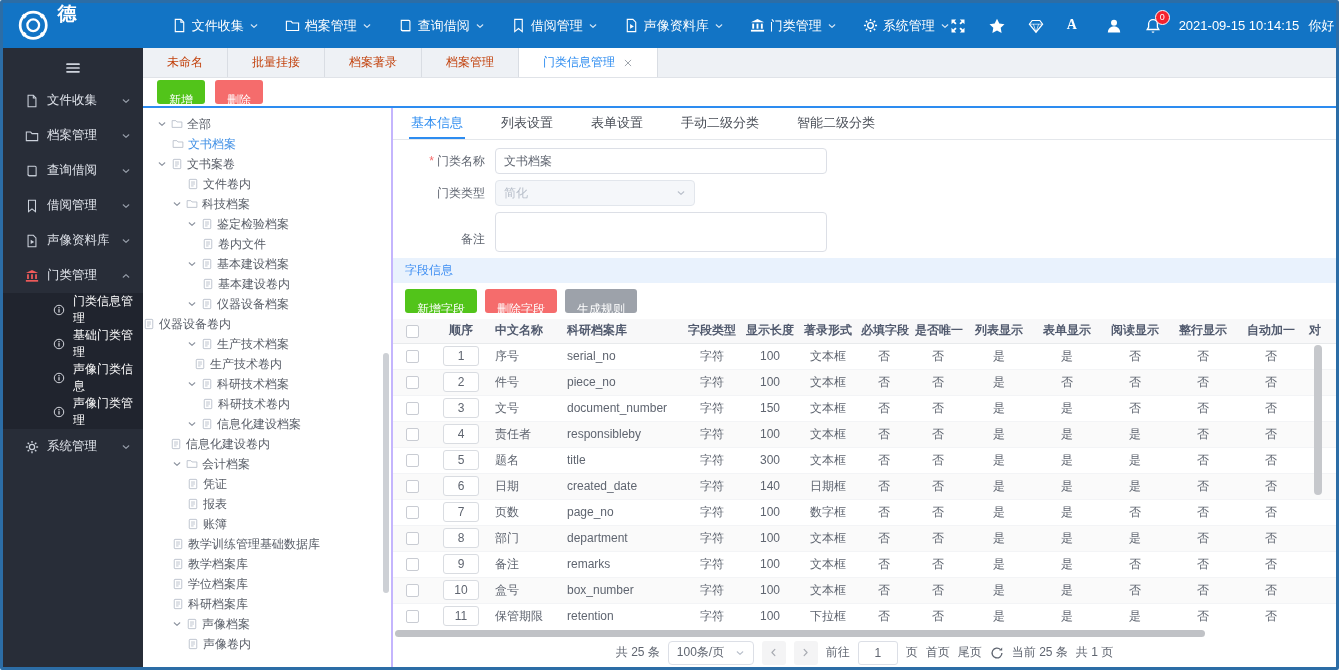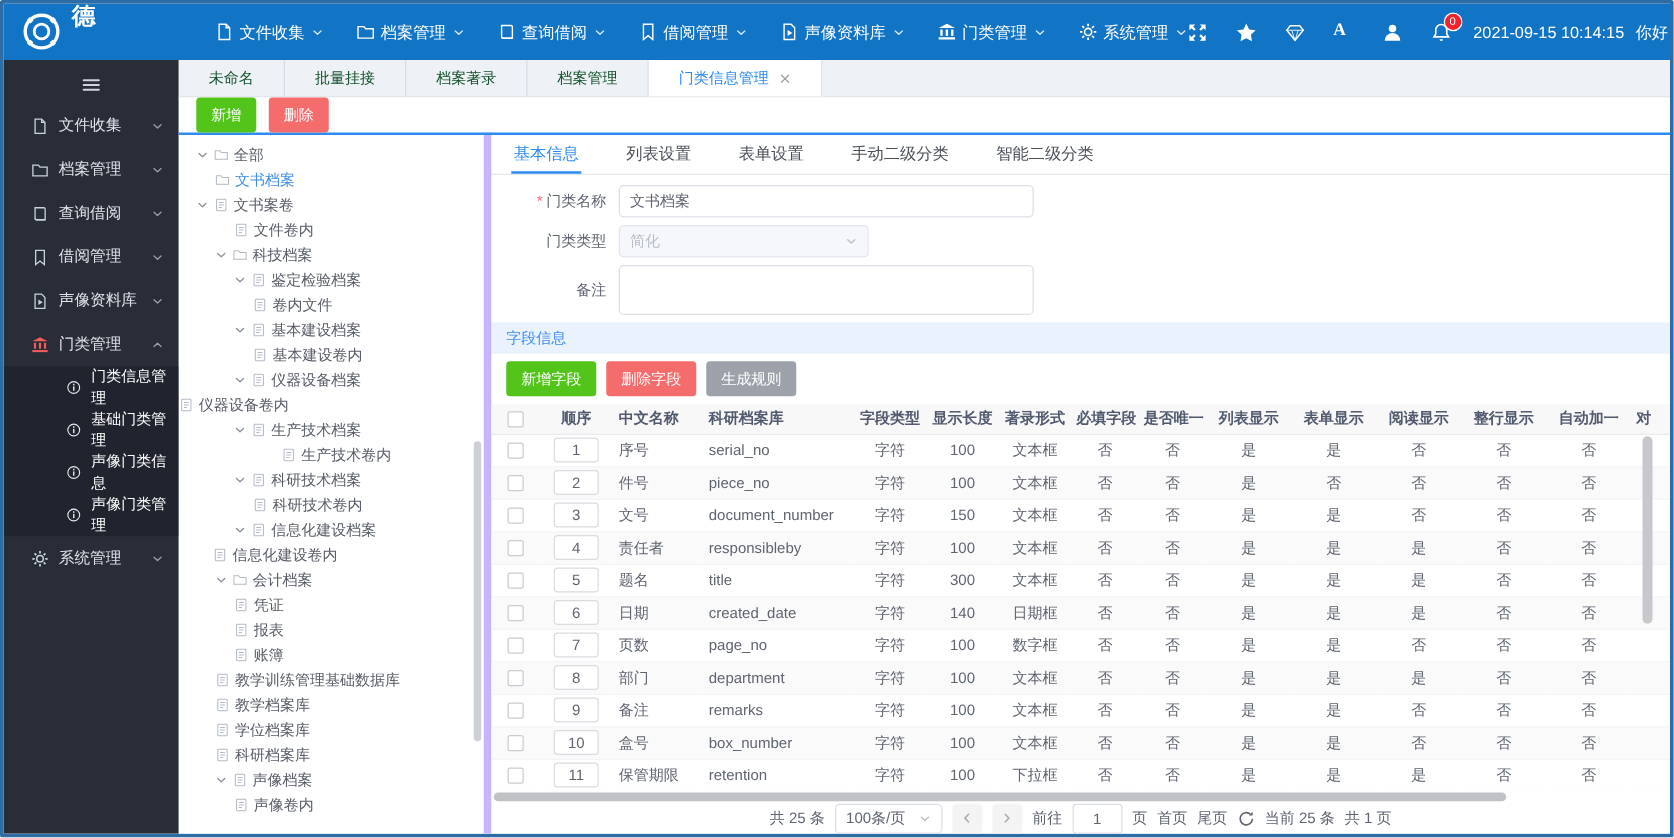--- a/index.html
+++ b/index.html
@@ -41,49 +41,49 @@
   .side-ic { color: #ccd2dc; width: 14px; height: 14px; }
   .side-item.active .side-ic { color: #f15b5b; }
   .side-caret { margin-left: auto; color: #99a0ac; }
   .side-sub { background: #20242e; }
   .side-sub-item { height: 34px; display: flex; align-items: center; gap: 8px; padding-left: 50px; font-size: 12px; color: #ffffff; cursor: pointer; }
   .side-sub-item .icon { color: #e8eaf0; }
 
   
   .main { flex: 1; display: flex; flex-direction: column; min-width: 0; }
   .tabstrip { height: 30px; flex: 0 0 30px; background: #eef1f5; border-bottom: 1px solid #e0e3e8; display: flex; }
-  .tab { display: flex; align-items: center; gap: 8px; padding: 0 24px; font-size: 12px; color: #14532d; border-right: 1px solid #d9dde3; cursor: pointer; white-space: nowrap; }
+  .tab { display: flex; align-items: center; gap: 8px; padding: 0 24px; font-size: 12px; color: #c2410c; border-right: 1px solid #d9dde3; cursor: pointer; white-space: nowrap; }
   .tab.active { background: #fff; color: #2d8cf0; }
   .tab-close { width: 10px; height: 10px; display: inline-flex; color: #9aa0a8; cursor: pointer; }
   .tab-close svg { width: 100%; height: 100%; }
 
   .toolbar { height: 30px; flex: 0 0 30px; background: #fff; display: flex; align-items: center; gap: 10px; padding-left: 14px; border-bottom: 2px solid #2d8cf0; }
-  .btn { border: none; border-radius: 3px; color: #fff; font-size: 12px; height: 28px; padding: 2px 12px; cursor: pointer; font-family: inherit; white-space: nowrap; }
+  .btn { border: none; border-radius: 3px; color: #fff; font-size: 12px; height: 14px; padding: 12px 12px; cursor: pointer; font-family: inherit; white-space: nowrap; }
   .btn.green { background: #52c41a; }
   .btn.red { background: #f56c6c; }
   .btn.gray { background: #9da2aa; }
 
   .content-row { flex: 1; display: flex; min-height: 0; }
 
   
-  .tree-panel { width: 250px; flex: 0 0 250px; border-right: 6px solid #c4b5fd; position: relative; overflow: hidden; padding-top: 6px; background: #fff; }
+  .tree-panel { width: 250px; flex: 0 0 250px; border-right: 2px solid #c4b5fd; position: relative; overflow: hidden; padding-top: 6px; background: #fff; }
   .tnode { height: 20px; display: flex; align-items: center; gap: 4px; font-size: 12px; color: #575c66; cursor: pointer; white-space: nowrap; }
   .tcaret { color: #8a919d; }
   .tico { color: #b3bac6; }
   .tnode.sel .tlabel { color: #3f8fe5; }
   .tree-scrollbar { position: absolute; right: 2px; top: 245px; width: 6px; height: 240px; background: #cdd0d5; border-radius: 3px; cursor: pointer; }
 
   
   .right-panel { flex: 1; display: flex; flex-direction: column; min-width: 0; background: #fff; }
   .panel-tabs { height: 32px; flex: 0 0 32px; display: flex; gap: 34px; padding: 0 16px; border-bottom: 1px solid #e4e7eb; }
   .ptab { display: flex; align-items: center; font-size: 13px; color: #4a4f58; cursor: pointer; border-bottom: 2px solid transparent; padding: 0 2px; }
   .ptab.active { color: #2d8cf0; border-bottom-color: #2d8cf0; }
 
   .form { padding-top: 8px; flex: 0 0 112px; }
-  .form-row { display: flex; align-items: center; margin-bottom: 6px; }
+  .form-row { display: flex; align-items: flex-end; margin-bottom: 6px; }
   .form-row label { width: 92px; text-align: right; margin-right: 10px; font-size: 12px; color: #5f6570; line-height: 26px; white-space: nowrap; }
   .star { color: #f56c6c; margin-right: 3px; }
   .text-input { width: 332px; height: 26px; border: 1px solid #dcdfe6; border-radius: 4px; padding: 0 8px; font-size: 12px; color: #5f6570; font-family: inherit; }
   .select { height: 26px; border: 1px solid #dcdfe6; border-radius: 4px; display: flex; align-items: center; justify-content: space-between; padding: 0 8px; font-size: 12px; color: #5f6570; cursor: pointer; background: #fff; }
   .select.disabled { background: #f5f7fa; border-color: #e2e6ec; color: #b7bec9; width: 200px; }
   .select .icon { color: #b7bec9; }
   .textarea { width: 332px; height: 40px; border: 1px solid #dcdfe6; border-radius: 4px; resize: none; font-family: inherit; font-size: 12px; padding: 4px 8px; color: #5f6570; }
 
   .section-bar { background: #e9f2fd; color: #3d8ef2; font-size: 12px; padding: 4px 12px; flex: 0 0 auto; }
   .field-btns { display: flex; gap: 8px; padding: 6px 12px; flex: 0 0 auto; }
@@ -615,21 +615,21 @@
                   </svg>
                 </span>
                 <span class="icon sm tico">
                   <svg viewBox="0 0 16 16">
                     <rect x="3" y="1.8" width="10" height="12.4" rx="1" fill="none" stroke="currentColor" stroke-width="1.1"></rect>
                     <path d="M5.4 5.4h5.2M5.4 8h5.2M5.4 10.6h3.4" stroke="currentColor" stroke-width="1.1"></path>
                   </svg>
                 </span>
                 <span class="tlabel">生产技术档案</span>
               </div>
-              <div class="tnode" style="padding-left:82px">
+              <div class="tnode" style="padding-left:51px">
                 <span class="icon sm tico">
                   <svg viewBox="0 0 16 16">
                     <rect x="3" y="1.8" width="10" height="12.4" rx="1" fill="none" stroke="currentColor" stroke-width="1.1"></rect>
                     <path d="M5.4 5.4h5.2M5.4 8h5.2M5.4 10.6h3.4" stroke="currentColor" stroke-width="1.1"></path>
                   </svg>
                 </span>
                 <span class="tlabel">生产技术卷内</span>
               </div>
               <div class="tnode" style="padding-left:44px">
                 <span class="icon xs tcaret">

